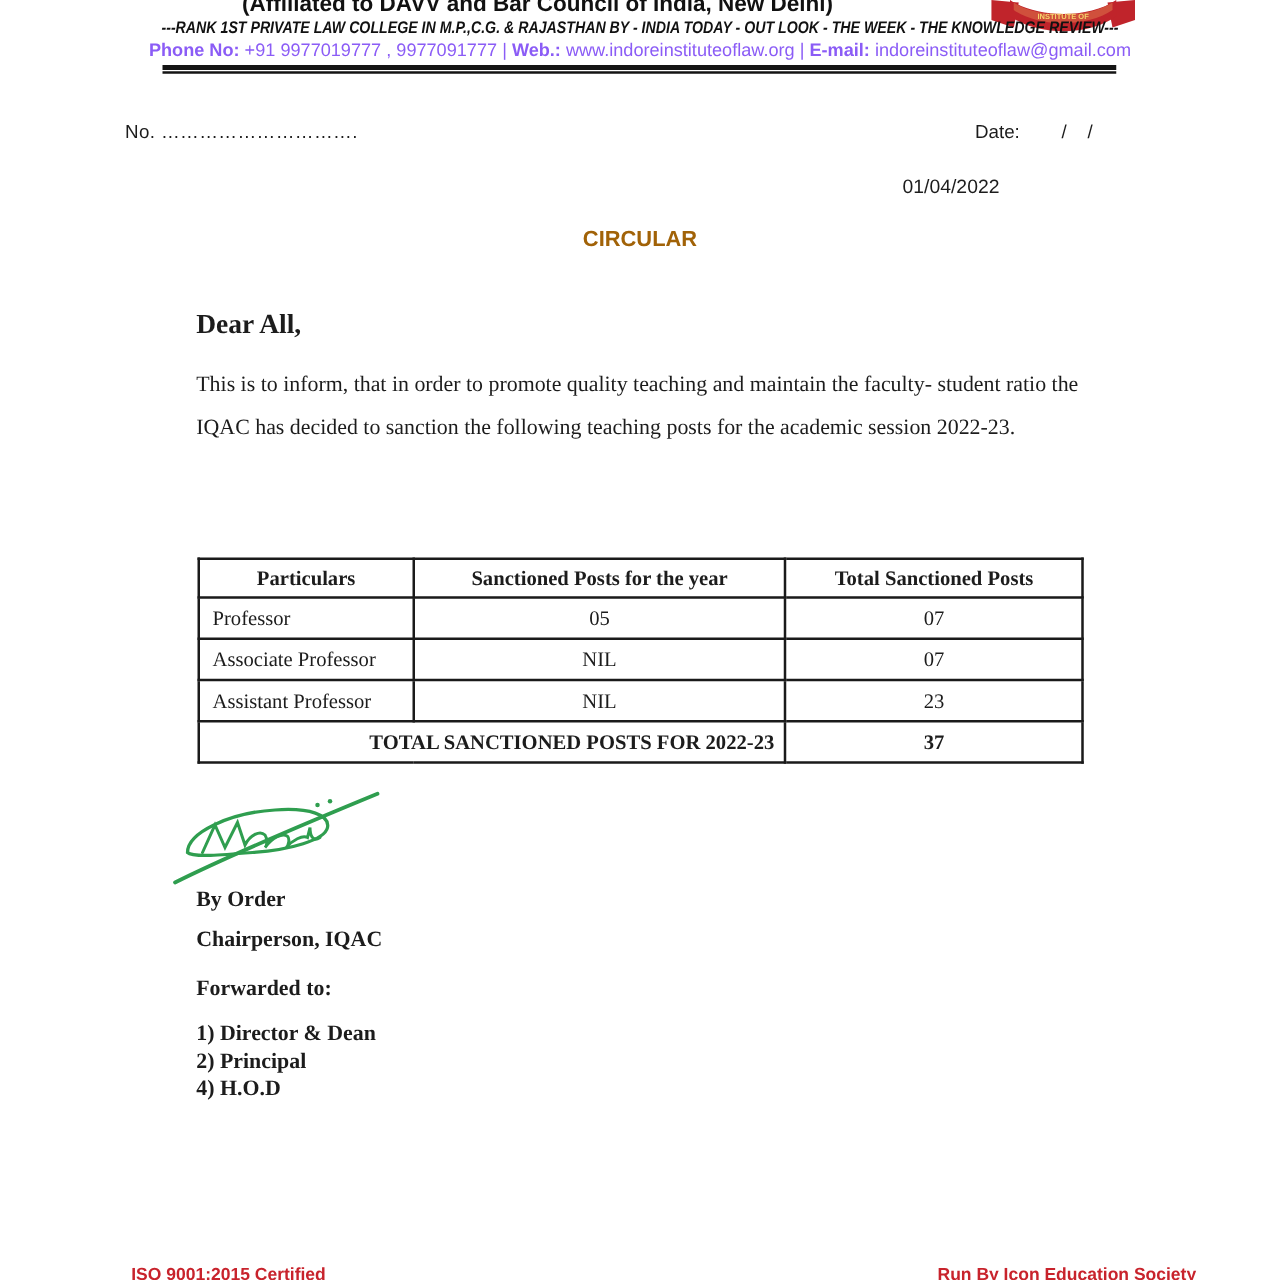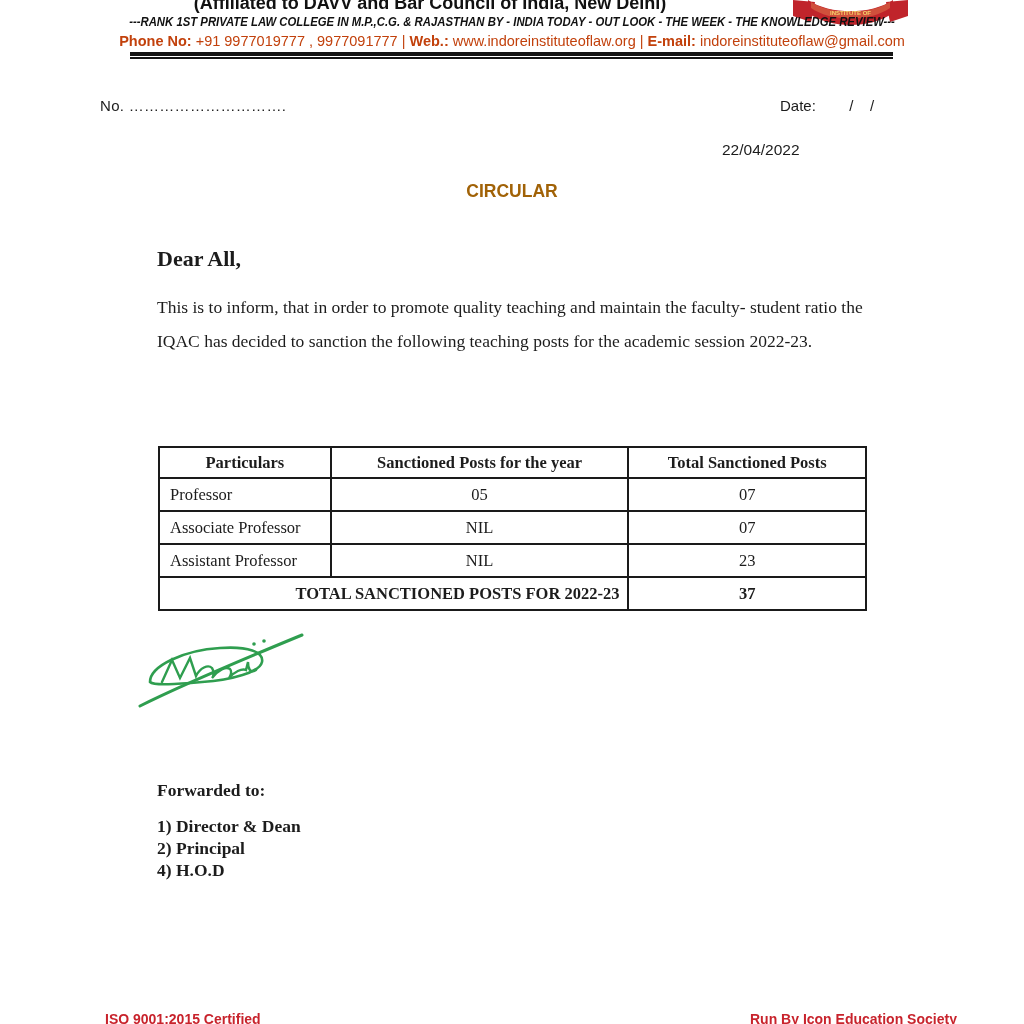--- a/index.html
+++ b/index.html
@@ -50,21 +50,21 @@
     white-space: nowrap;
   }
   .contact-line {
     position: absolute;
     top: 33px;
     left: 0;
     width: 1024px;
     text-align: center;
     font-family: "Liberation Sans", sans-serif;
     font-size: 14.5px;
-    color: #c2410c;
+    color: #8b5cf6;
     white-space: nowrap;
   }
   .contact-line b { font-weight: bold; }
   .header-rule {
     position: absolute;
     top: 52px;
     left: 130px;
     width: 763px;
     height: 7px;
     border-top: 4px solid #141414;
@@ -211,21 +211,21 @@
   <div class="rank-line">---RANK  1ST PRIVATE LAW COLLEGE IN M.P.,C.G. &amp; RAJASTHAN BY - INDIA TODAY - OUT LOOK - THE WEEK - THE KNOWLEDGE REVIEW---</div>
 
   <div class="contact-line">
     <b>Phone No:</b><span> +91 9977019777 , 9977091777 </span><span>| </span><b>Web.:</b><span> www.indoreinstituteoflaw.org </span><span>| </span><b>E-mail:</b><span> indoreinstituteoflaw@gmail.com</span>
   </div>
 
   <div class="header-rule"></div>
 
   <div class="no-line">No. ………………………….</div>
   <div class="date-line">Date:        /    /</div>
-  <div class="date-value">22/04/2022</div>
+  <div class="date-value">01/04/2022</div>
 
   <div class="doc-title">
     <div>CIRCULAR</div>
   </div>
 
   <div class="salutation">Dear All,</div>
   <div class="body-paragraph">This is to inform, that in order to promote quality teaching and maintain the faculty- student ratio the IQAC has decided to sanction the following teaching posts for the academic session 2022-23.</div>
 
   <table class="posts-table">
     <colgroup>
@@ -266,20 +266,24 @@
   <svg class="signature-svg" viewBox="0 0 172 86">
     <g stroke="#2f9e4f" fill="none" stroke-linecap="round">
       <path d="M4,80 C40,62 115,30 166,9" stroke-width="3"></path>
       <path d="M14,56 C14,40 48,24 84,22 C112,20 128,26 126,36 C124,46 96,54 66,56 C42,58 18,60 14,56 Z" stroke-width="2.6"></path>
       <path d="M26,56 L36,34 L44,52 L54,32 L60,50 C64,42 72,38 76,42 C78,45 78,50 76,52 C82,44 90,40 94,43 C96,45 95,50 93,52 C98,46 106,42 110,44 L112,36 C112,42 114,48 120,44" stroke-width="2.4"></path>
       <circle cx="118" cy="18" r="1.8" fill="#2f9e4f" stroke="none"></circle>
       <circle cx="128" cy="15" r="1.8" fill="#2f9e4f" stroke="none"></circle>
     </g>
   </svg>
 
+  <div class="by-order">
+    <div>By Order</div>
+    <div>Chairperson, IQAC</div>
+  </div>
 
   <div class="forwarded-heading">Forwarded to:</div>
   <ul class="forwarded-list">
     <li>1) Director &amp; Dean</li>
     <li>2) Principal</li>
     <li>4) H.O.D</li>
   </ul>
 
   <div class="footer-left">ISO 9001:2015 Certified</div>
   <div class="footer-right">Run By Icon Education Society</div>

